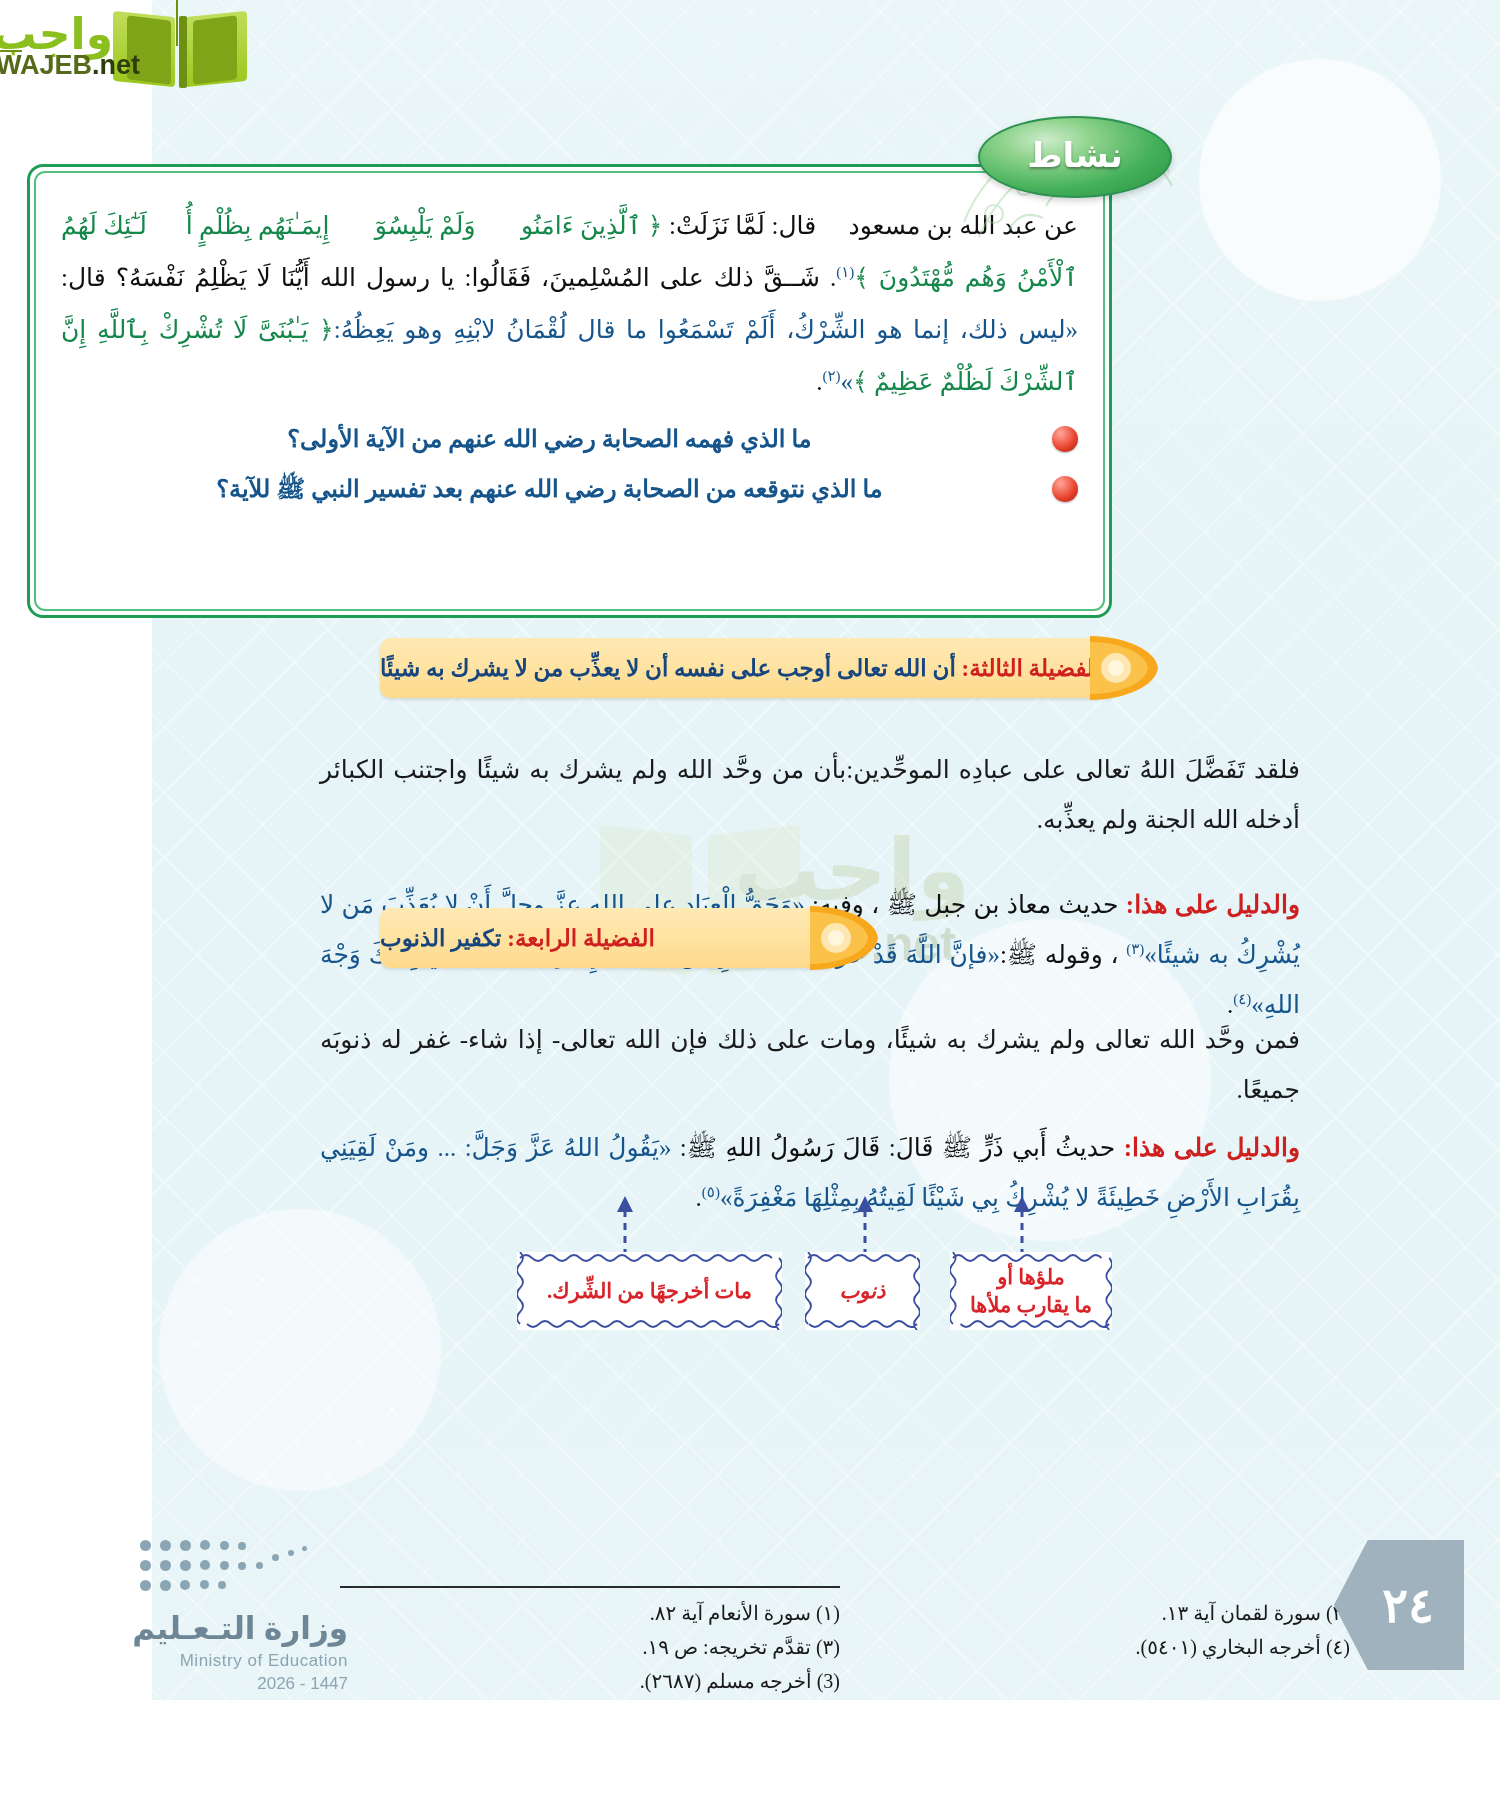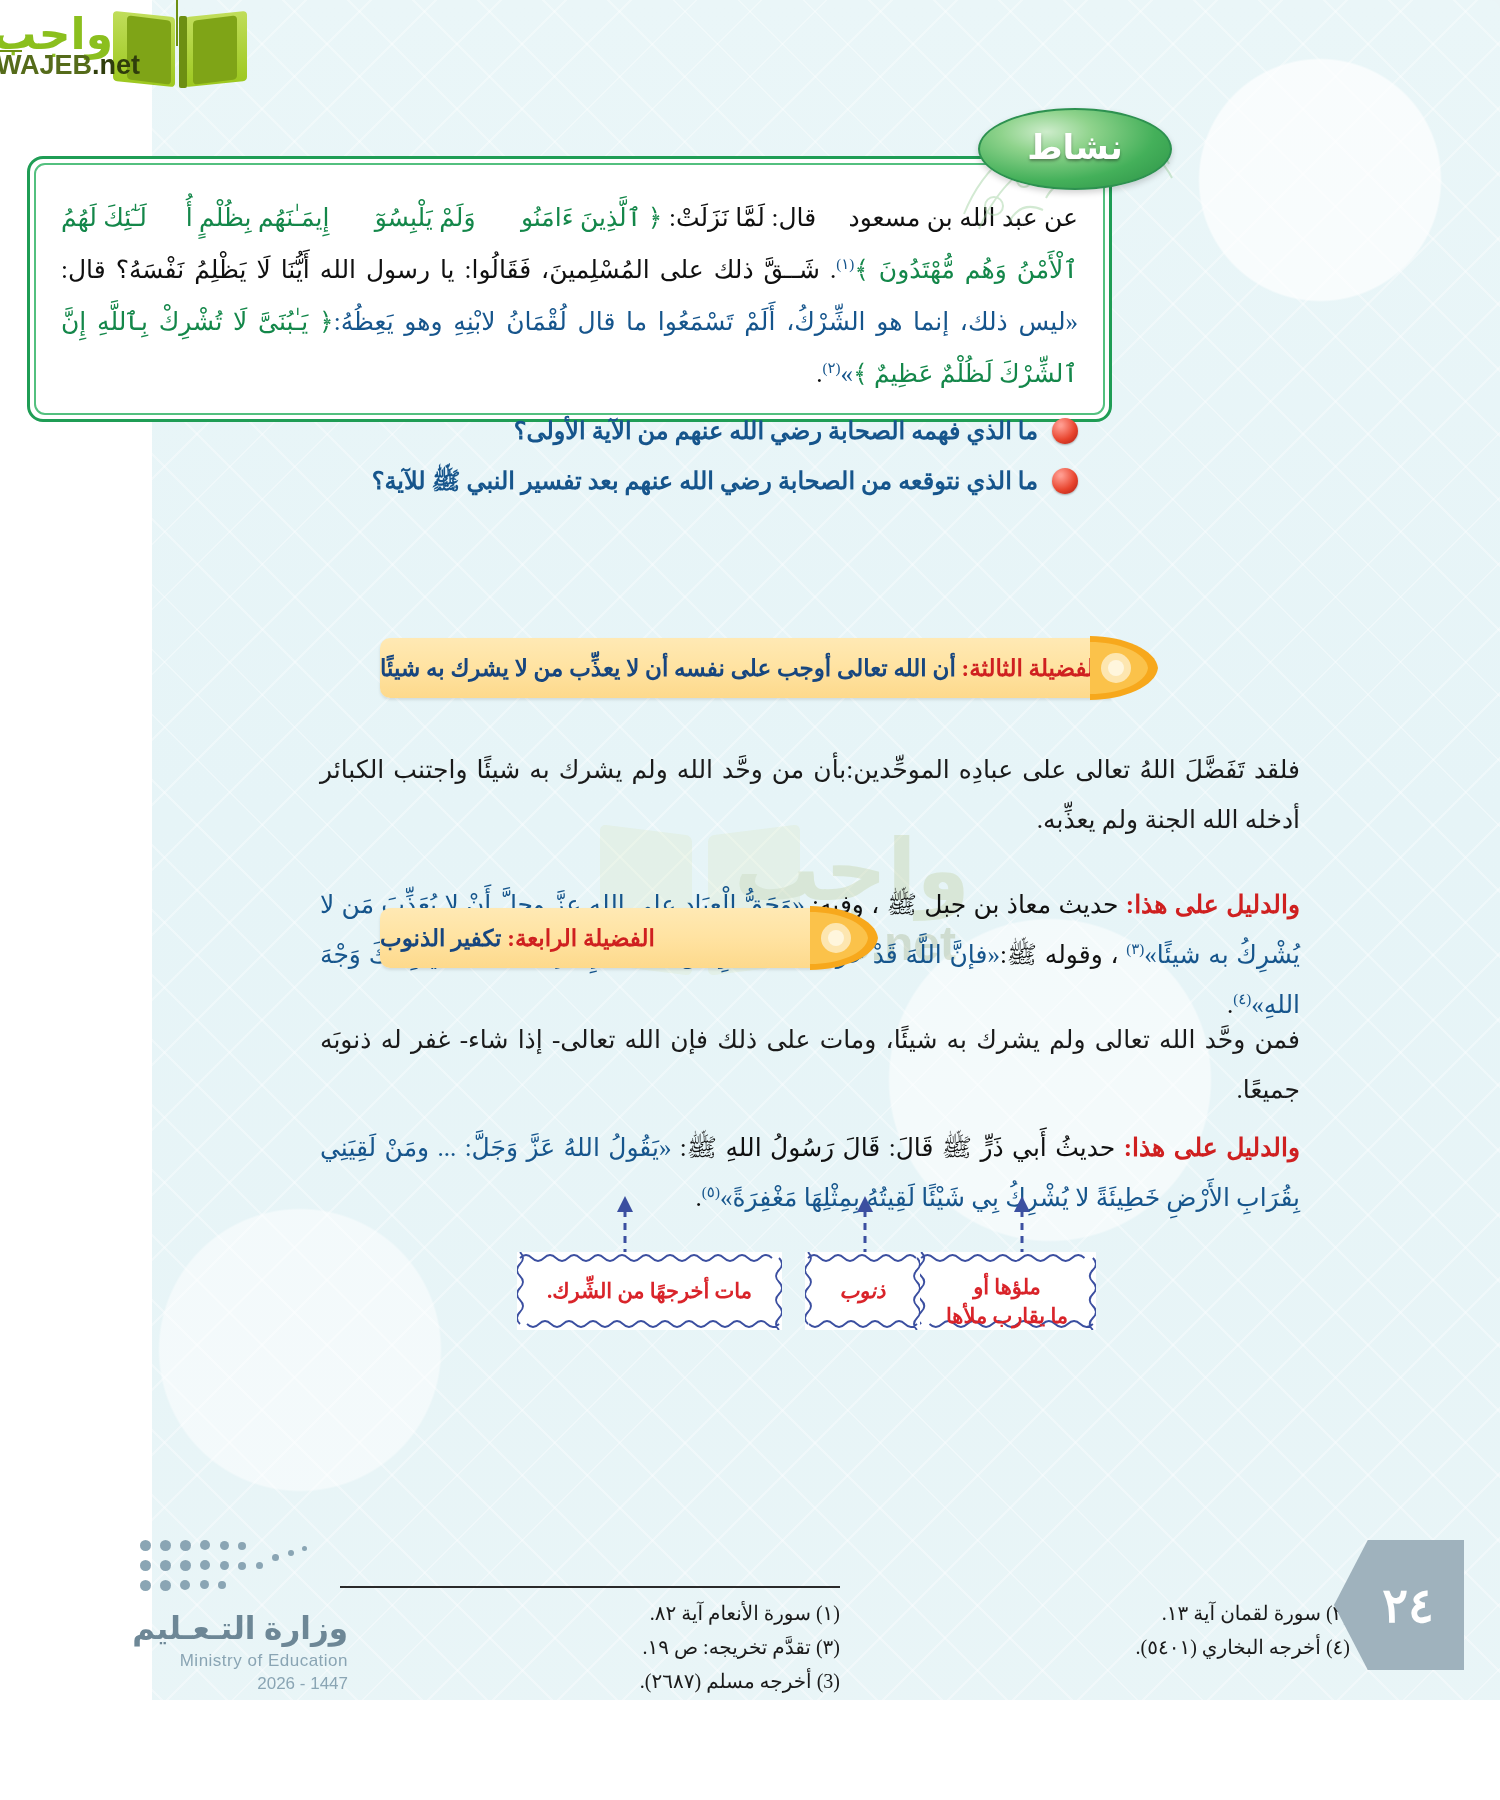--- a/index.html
+++ b/index.html
@@ -71,21 +71,21 @@
     position:absolute;right:24px;top:96px;font-family:"Liberation Sans","DejaVu Sans",sans-serif;
     font-size:48px;font-weight:700;color:#9aa87a;direction:ltr;
   }
   #wm .wm-book{position:absolute;left:40px;top:10px;width:210px;height:150px;opacity:.55;}
   #wm .wm-book .p{position:absolute;top:0;width:92px;height:140px;background:#cfdc9b;border-radius:6px;}
   #wm .wm-book .p.l{left:0;transform:skewY(7deg);}
   #wm .wm-book .p.r{left:108px;transform:skewY(-7deg);}
 
   
   #activity{
-    position:absolute;right:388px;top:156px;width:1085px;height:266px;z-index:20;margin-left:16px;
+    position:absolute;right:388px;top:164px;width:1085px;height:454px;z-index:20;margin-left:16px;
   }
   #activity .frame{
     position:absolute;inset:0;background:#ffffff;border:3px solid #1f9d55;border-radius:16px;
   }
   #activity .frame2{
     position:absolute;left:7px;top:7px;right:7px;bottom:7px;border:2px solid #53c07f;border-radius:11px;
   }
   #activity .pill{
     position:absolute;right:-60px;top:-48px;width:190px;height:78px;z-index:3;
     border-radius:50%/50%;
@@ -113,21 +113,21 @@
   .hadith-p .q{color:#14874a;}
   .hadith-p .blk{color:#101010;}
   .sup{font-size:15px;vertical-align:super;color:#16558c;}
 
   .qrow{display:flex;align-items:flex-start;justify-content:flex-start;direction:rtl;margin-top:12px;}
   .bullet{
     width:26px;height:26px;border-radius:50%;flex:0 0 26px;margin:6px 0 0 14px;
     background:radial-gradient(circle at 33% 28%, #ff9b8f 0 6%, #e8442d 58%, #a61b12 100%);
     box-shadow:0 1px 2px rgba(0,0,0,.3);
   }
-  .qtext{font-size:24px;color:#16558c;line-height:1.6;font-weight:700;flex:1;text-align:right;}
+  .qtext{font-size:24px;color:#16558c;line-height:1.6;font-weight:700;flex:1;text-align:center;}
 
   
   .banner{position:absolute;height:60px;z-index:20;}
   .banner .body{
     position:absolute;left:0;top:0;right:48px;height:60px;
     background:linear-gradient(180deg,#ffe9b4 0%, #ffe3a2 48%, #fdd98c 100%);
     border-radius:10px 0 0 10px;
     box-shadow:0 2px 3px rgba(0,0,0,.10);
     display:flex;align-items:center;justify-content:flex-end;
     padding-right:14px;direction:rtl;
@@ -307,21 +307,21 @@
   </svg>
   <svg class="arrow" style="right:625px;top:1196px;width:20px;height:62px;" viewBox="0 0 20 62">
     <line x1="10" y1="60" x2="10" y2="14" stroke="#3b4fa0" stroke-width="3" stroke-dasharray="7 6"></line>
     <path d="M10 0 L18 16 L2 16 Z" fill="#3b4fa0"></path>
   </svg>
   <svg class="arrow" style="right:865px;top:1196px;width:20px;height:62px;" viewBox="0 0 20 62">
     <line x1="10" y1="60" x2="10" y2="14" stroke="#3b4fa0" stroke-width="3" stroke-dasharray="7 6"></line>
     <path d="M10 0 L18 16 L2 16 Z" fill="#3b4fa0"></path>
   </svg>
 
-  <div class="callout" style="right:404px;top:1252px;width:178px;height:78px;align-items:flex-end;">
+  <div class="callout" style="right:388px;top:1252px;width:162px;height:78px;">
     <svg style="position:absolute;inset:0;width:100%;height:100%" viewBox="0 0 170 78" preserveAspectRatio="none">
       <path d="M3,6 q6,-6 12,0 t12,0 t12,0 t12,0 t12,0 t12,0 t12,0 t12,0 t12,0 t12,0 t12,0 t12,0 t12,0
                M167,6 q6,6 0,12 t0,12 t0,12 t0,12 t0,12 t0,12
                M167,72 q-6,6 -12,0 t-12,0 t-12,0 t-12,0 t-12,0 t-12,0 t-12,0 t-12,0 t-12,0 t-12,0 t-12,0 t-12,0 t-12,0
                M3,72 q-6,-6 0,-12 t0,-12 t0,-12 t0,-12 t0,-12 t0,-12" fill="none" stroke="#3b4fa0" stroke-width="1.8"></path>
     </svg>
     <div style="position:relative;z-index:2;">
       <div>ملؤها أو</div>
       <div>ما يقارب ملأها</div>
     </div>

